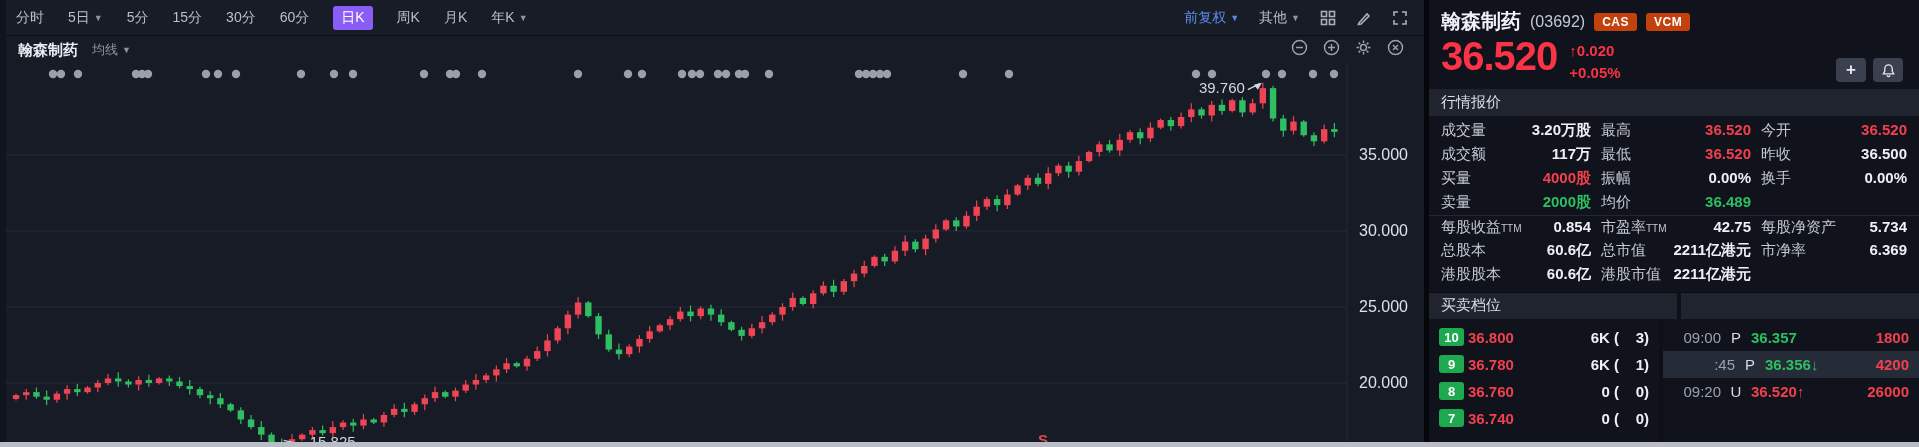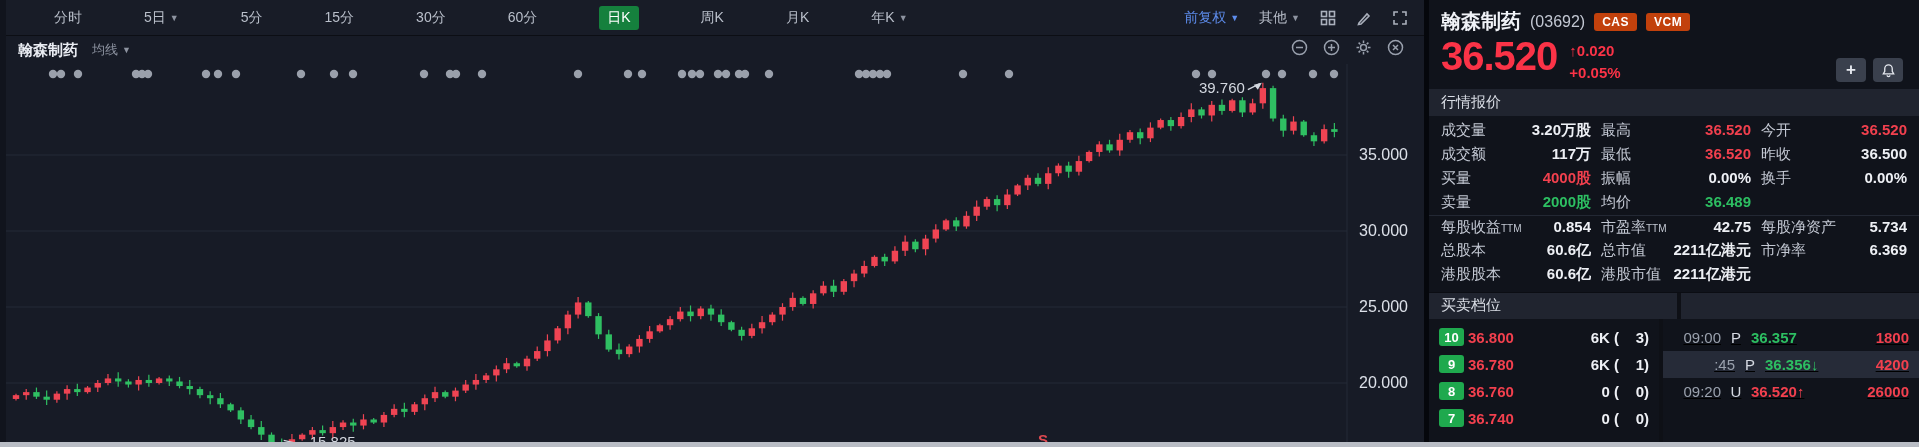--- a/index.html
+++ b/index.html
@@ -4,22 +4,22 @@
 <style>
   * { box-sizing: border-box; margin: 0; padding: 0; }
   body { background:#05070c; font-family:"Liberation Sans", sans-serif; }
   .app { position:relative; width:1919px; height:447px; display:flex; overflow:hidden; background:#05070c; }
 
   
   .chart-pane { width:1424px; background:#171b26; position:relative; border-left:6px solid #11141d; }
   .toolbar { height:36px; display:flex; align-items:center; justify-content:space-between;
              padding:0 16px 0 10px; background:#181c27; border-bottom:1px solid #0c0e14; }
   .periods { display:flex; align-items:center; gap:24px; font-size:14px; color:#b9bfca; }
-  .period { display:flex; align-items:center; gap:4px; cursor:pointer; white-space:nowrap;margin-left:38px; }
-  .period.active { background:#15803d; color:#fff; padding:3px 8px; border-radius:3px; }
+  .period { display:flex; align-items:center; gap:4px; cursor:pointer; white-space:nowrap; }
+  .period.active { background:#8b5cf6; color:#fff; padding:3px 8px; border-radius:3px; }
   .caret { font-size:9px; color:#8d93a0; }
   .tb-right { display:flex; align-items:center; gap:20px; font-size:14px; color:#b9bfca; }
   .dd { display:flex; align-items:center; gap:4px; cursor:pointer; }
   .blue { color:#5d8cec; } .blue .caret{ color:#5d8cec; }
   .tbicon { display:flex; align-items:center; cursor:pointer; }
   .tbicon svg { stroke:#aab0bc; fill:none; stroke-width:1.6; }
 
   .title-row { height:28px; display:flex; align-items:center; gap:14px; padding-left:12px; position:relative; }
   .stock-name { font-weight:bold; font-size:15px; color:#e9ecf2; }
   .ma-dd { color:#8d93a0; font-size:13px; display:flex; align-items:center; gap:4px; cursor:pointer; }
@@ -59,21 +59,21 @@
   .dual-right { flex:1; display:flex; align-items:center; justify-content:space-between; padding:0 10px 0 12px; color:#d9dde5; }
   .detail-btn { background:#3a404d; color:#d6dae2; border:none; border-radius:3px; font-size:12px; padding:2px 7px; cursor:pointer; }
 
   .dual-body { display:flex; flex:1; overflow:hidden; }
   #book-col { width:234px; border-right:4px solid #0e1016; padding-top:5px; }
   .book-row { display:flex; align-items:center; height:27px; padding:0 10px; gap:4px; cursor:pointer; }
   .lvl { width:25px; height:18px; background:#1fa94e; color:#fff; font-weight:bold; font-size:13px; border-radius:3px;
          display:flex; align-items:center; justify-content:center; }
   .bp { color:#f2404e; font-weight:bold; width:62px; }
   .bq { flex:1; text-align:right; color:#eef0f5; font-weight:bold; white-space:pre; }
-  #ticks-col { flex:1; padding-top:5px;text-decoration:underline; }
+  #ticks-col { flex:1; padding-top:5px; }
   .tick-row { display:flex; align-items:center; height:27px; padding:0 10px 0 6px; }
   .tick-row.hl { background:#262b38;padding-left:20px; }
   .tt { width:52px; color:#9aa1ad; text-align:right; }
   .tf { width:30px; text-align:center; color:#d6dae2; }
   .tp { width:88px; font-weight:bold; }
   .tp.g { color:#2dbf62; } .tp.r { color:#f2404e; }
   .tv { flex:1; text-align:right; color:#f2404e; font-weight:bold; }
 
   .bottom-strip { position:absolute; left:0; bottom:0; width:1919px; height:5px; background:#b9bdc5; z-index:6; }
 </style>

